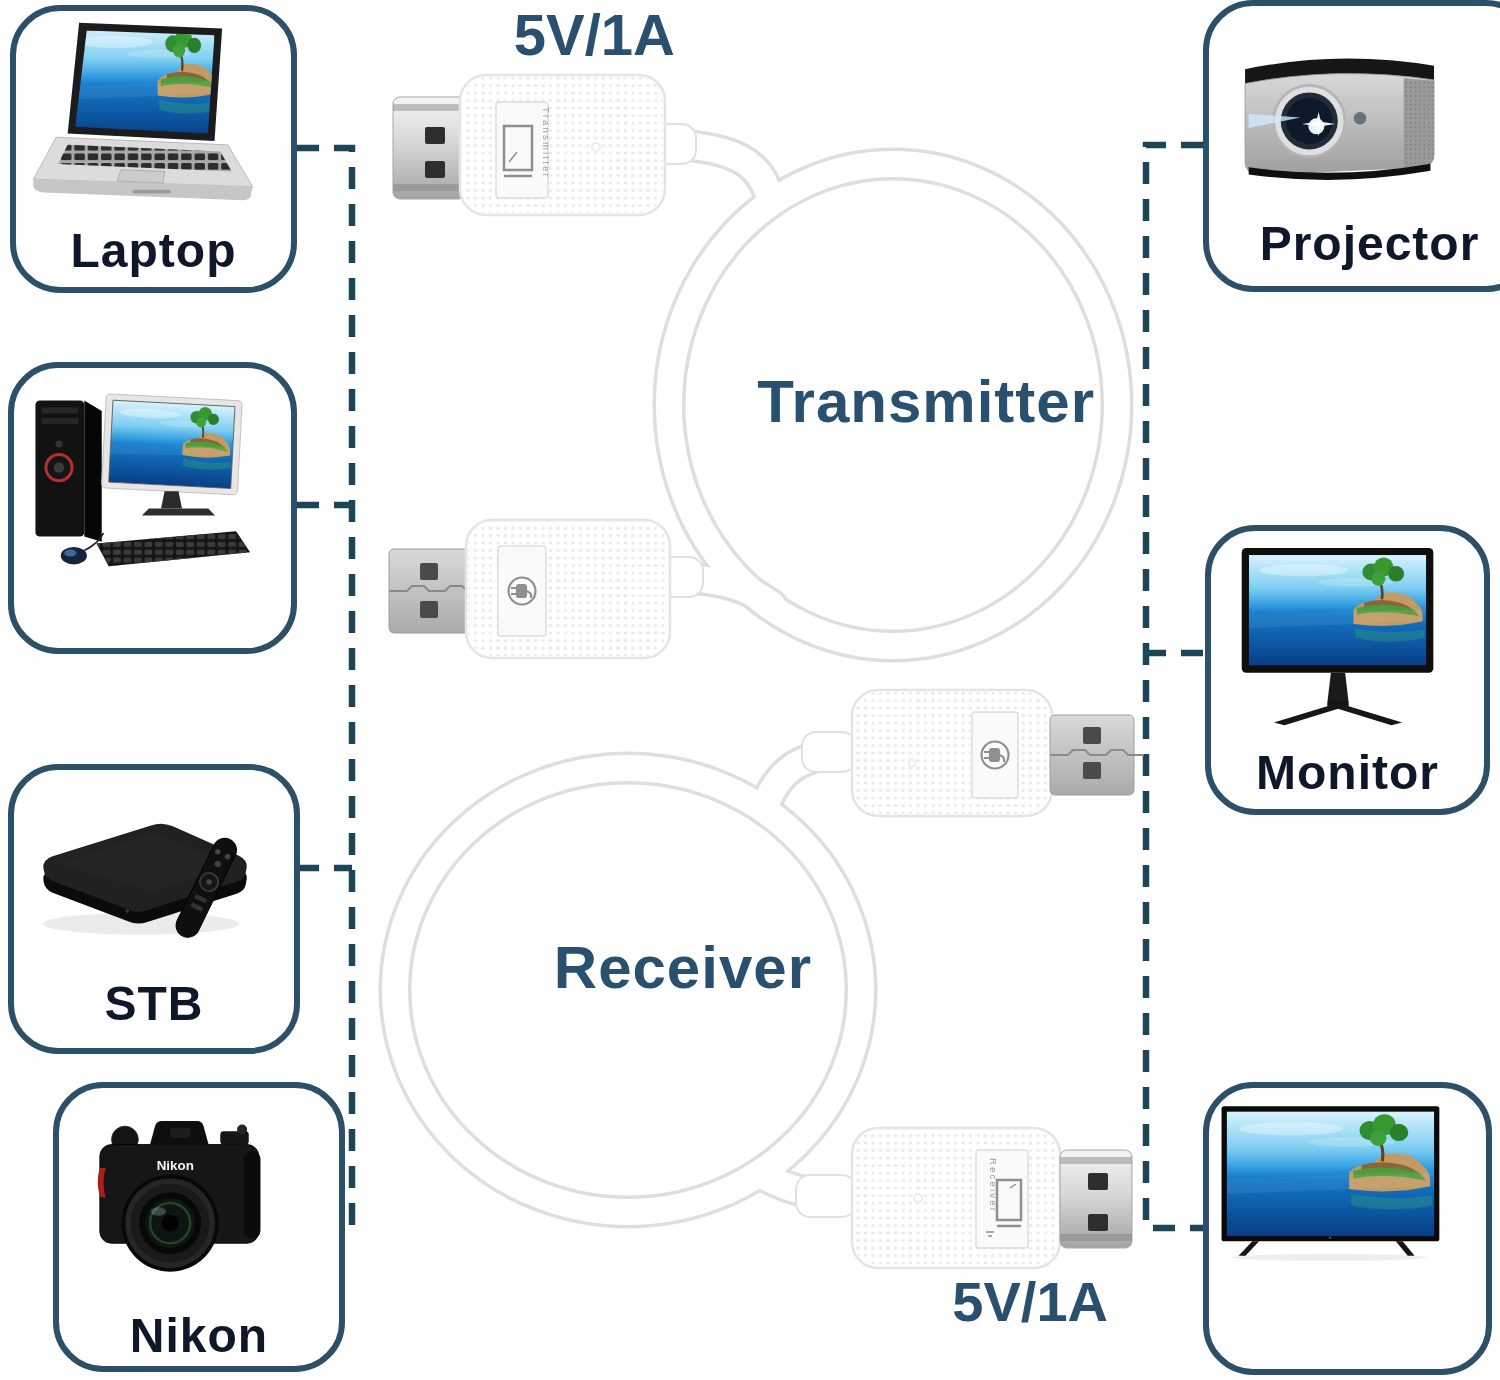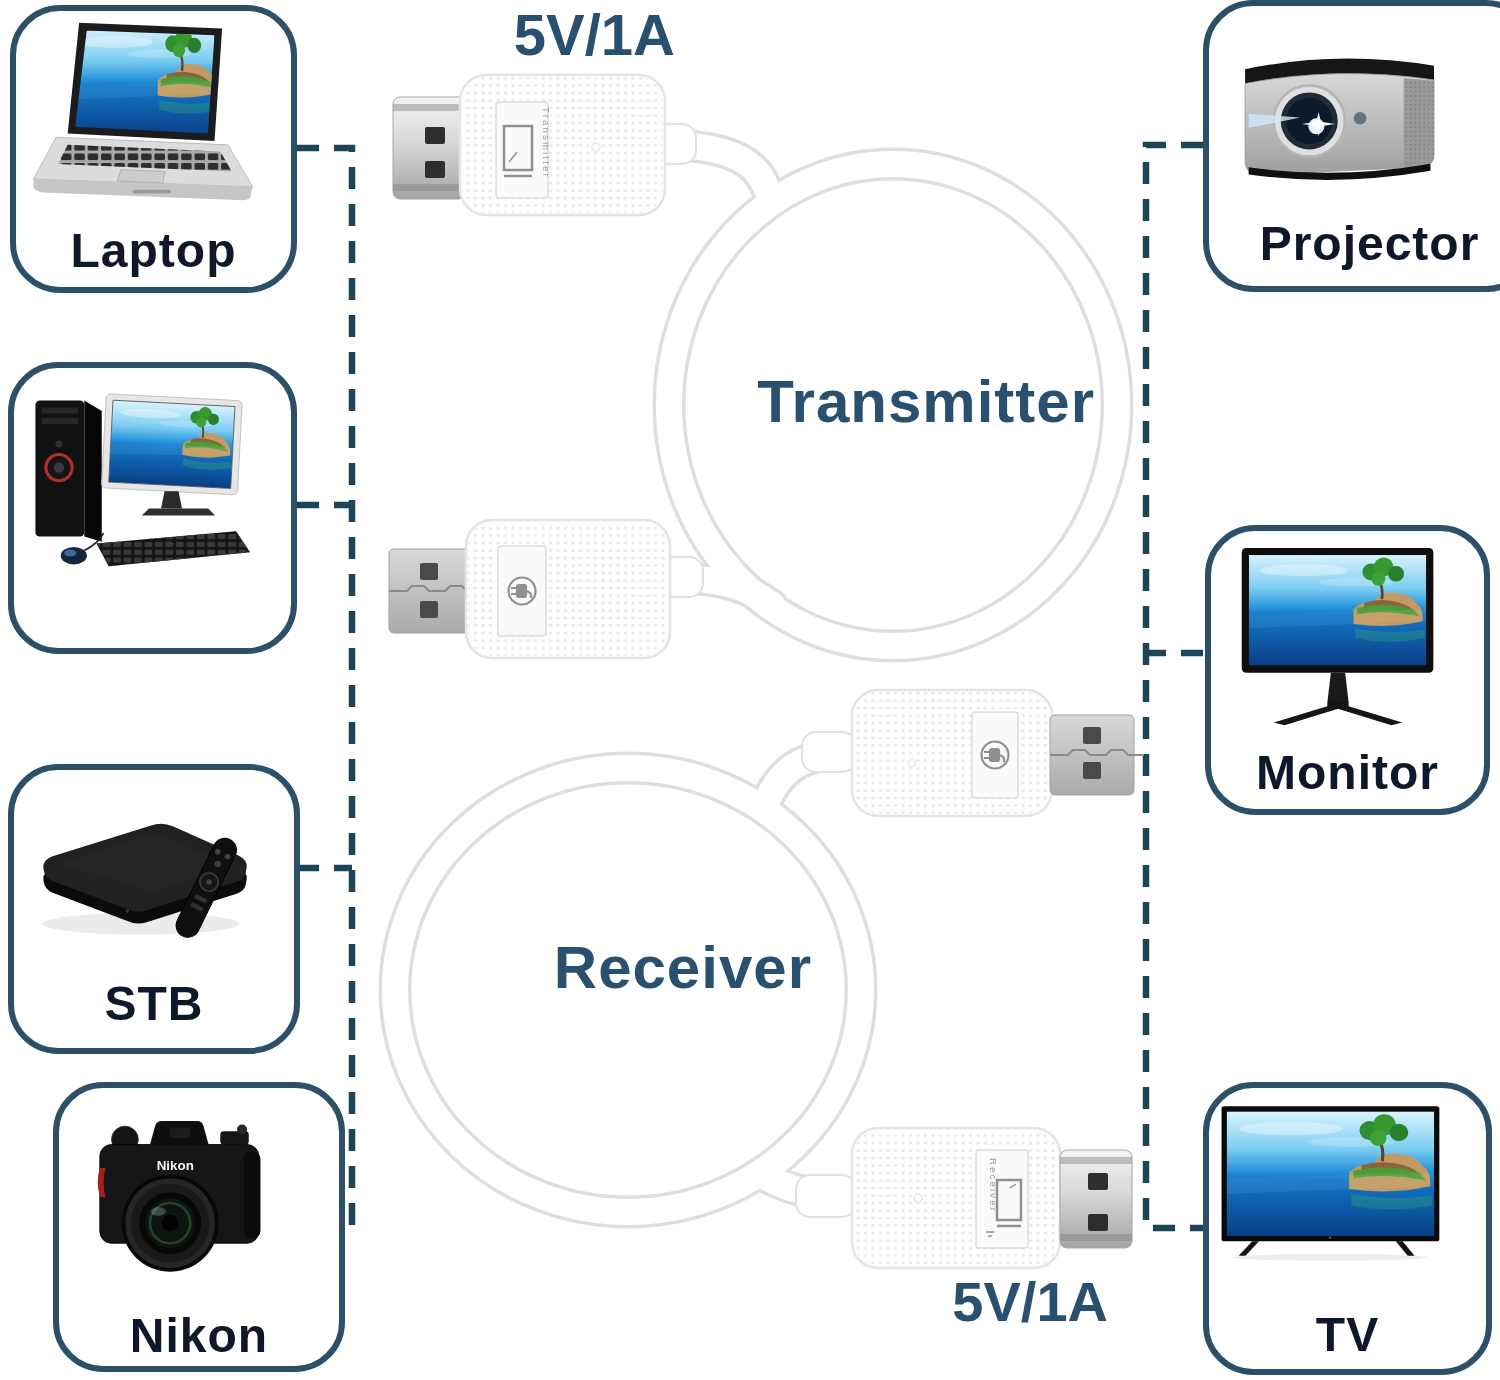--- a/index.html
+++ b/index.html
@@ -319,16 +319,15 @@
 
   <div class="devbox" style="left:1203px;top:1082px;width:277px;height:281px;">
     <svg class="art" viewBox="0 0 275 240">
       <rect x="10" y="12" width="255" height="158" rx="3" fill="#0a0a0a"></rect>
       <use href="#wp" x="16" y="18" width="243" height="146"></use>
       <circle cx="137" cy="166" r="1.5" fill="#555"></circle>
       <polygon points="46,170 30,187 38,187 54,170" fill="#141414"></polygon>
       <polygon points="222,170 236,187 228,187 214,170" fill="#141414"></polygon>
       <ellipse cx="137" cy="189" rx="115" ry="4" fill="rgba(0,0,0,0.07)"></ellipse>
     </svg>
-    <div class="devlabel" style="bottom:10px;">TV</div>
   </div>
 
 </div>
 
 </body></html>

